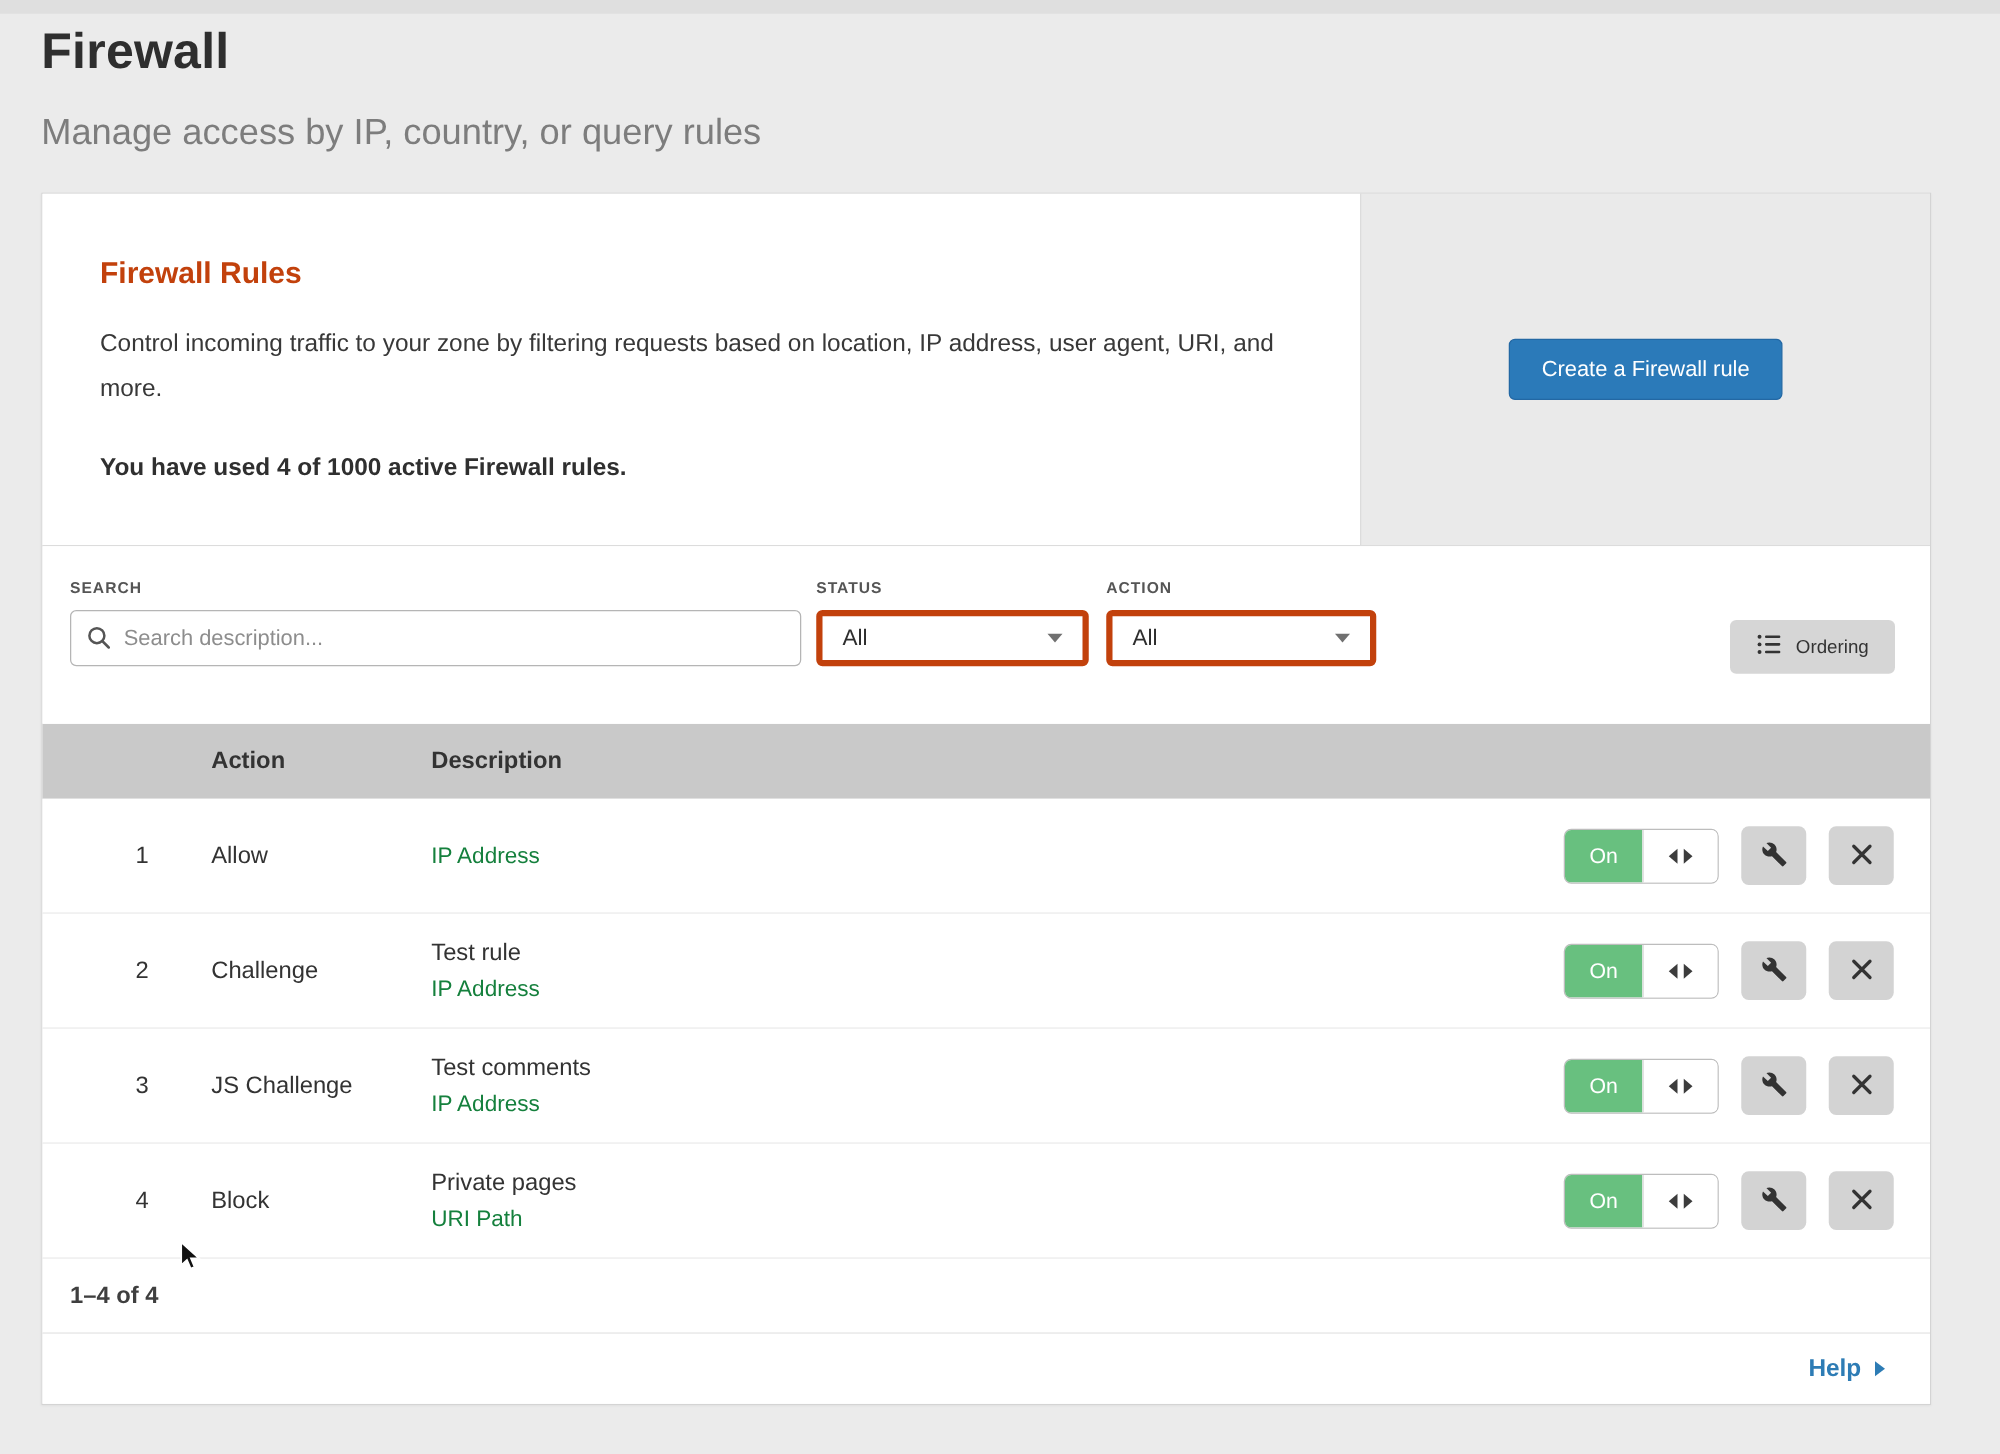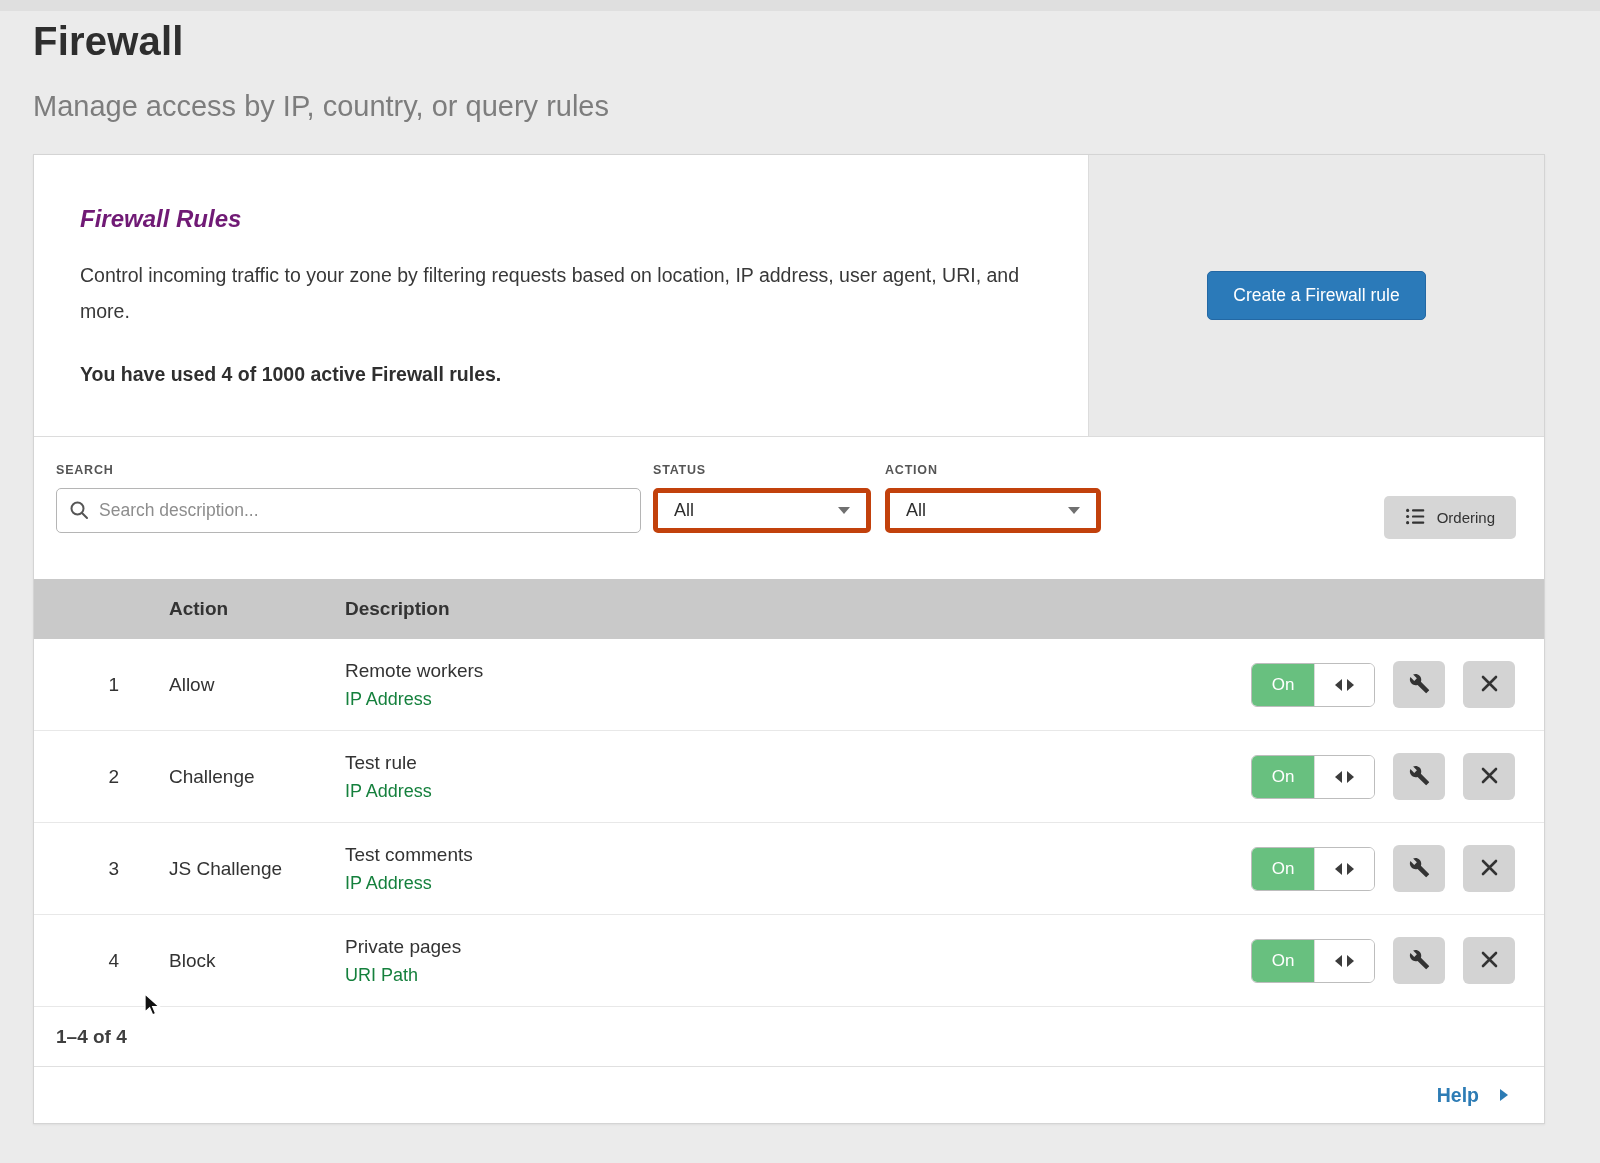--- a/index.html
+++ b/index.html
@@ -23,21 +23,21 @@
     box-shadow:0 1px 2px rgba(0,0,0,0.06);
   }
 
   
   .card-top { display:flex; height:282px; border-bottom:1px solid #dcdcdc; }
   .card-top-left { flex:1; padding:50px 40px 0 46px; background:#fff; }
   .card-top-right {
     width:456px; background:#eaeaea; border-left:1px solid #dcdcdc;
     display:flex; align-items:center; justify-content:center;
   }
-  .rules-heading { font-size:24px; font-weight:700; color:#701a75; margin-bottom:24px;font-style:italic; }
+  .rules-heading { font-size:24px; font-weight:700; color:#c2410c; margin-bottom:24px; }
   .rules-desc { font-size:19.5px; line-height:36px; color:#383838; max-width:945px; }
   .rules-usage { margin-top:34px; font-size:19.5px; font-weight:700; color:#2f2f2f; }
   .create-btn {
     background:#2b7ab9; color:#fff; border:1px solid #2368a4; border-radius:5px;
     font-size:17.5px; font-weight:500; padding:13px 25px; cursor:pointer;
     font-family:"Liberation Sans", sans-serif;
   }
 
   
   .filters { position:relative; height:142px; background:#fff; }
@@ -117,21 +117,21 @@
   .pagination {
     height:60px; display:flex; align-items:center; padding-left:22px;
     font-size:19px; font-weight:700; color:#3f3f3f; background:#fff;
     border-bottom:1px solid #e0e0e0;
   }
   .help-row {
     height:56px; display:flex; align-items:center; justify-content:flex-end;
     padding-right:36px; background:#fff;
   }
   .help-link {
-    display:flex; align-items:center; gap:21px; color:#2d7cb5;
+    display:flex; align-items:center; gap:11px; color:#2d7cb5;
     font-size:19.5px; font-weight:600; cursor:pointer; text-decoration:none;
   }
   .help-arrow {
     width:0; height:0; border-top:6px solid transparent;
     border-bottom:6px solid transparent; border-left:8px solid #2d7cb5;
   }
 
   .cursor { position:absolute; left:143px; top:982px; pointer-events:none; }
 </style>
 </head>
@@ -206,21 +206,20 @@
     <div class="thead">
       <div class="col-num"></div>
       <div class="col-action">Action</div>
       <div class="col-desc">Description</div>
     </div>
 
     <div class="trow">
       <div class="col-num">1</div>
       <div class="col-action">Allow</div>
       <div class="col-desc">
-        <div class="desc-title">Remote workers</div>
         <div class="desc-type">IP Address</div>
       </div>
       <div class="row-controls">
         <div class="toggle">
           <span class="toggle-on">On</span>
           <span class="toggle-arrows">
               <span class="tri-left"></span>
               <span class="tri-right"></span>
             </span>
         </div>

